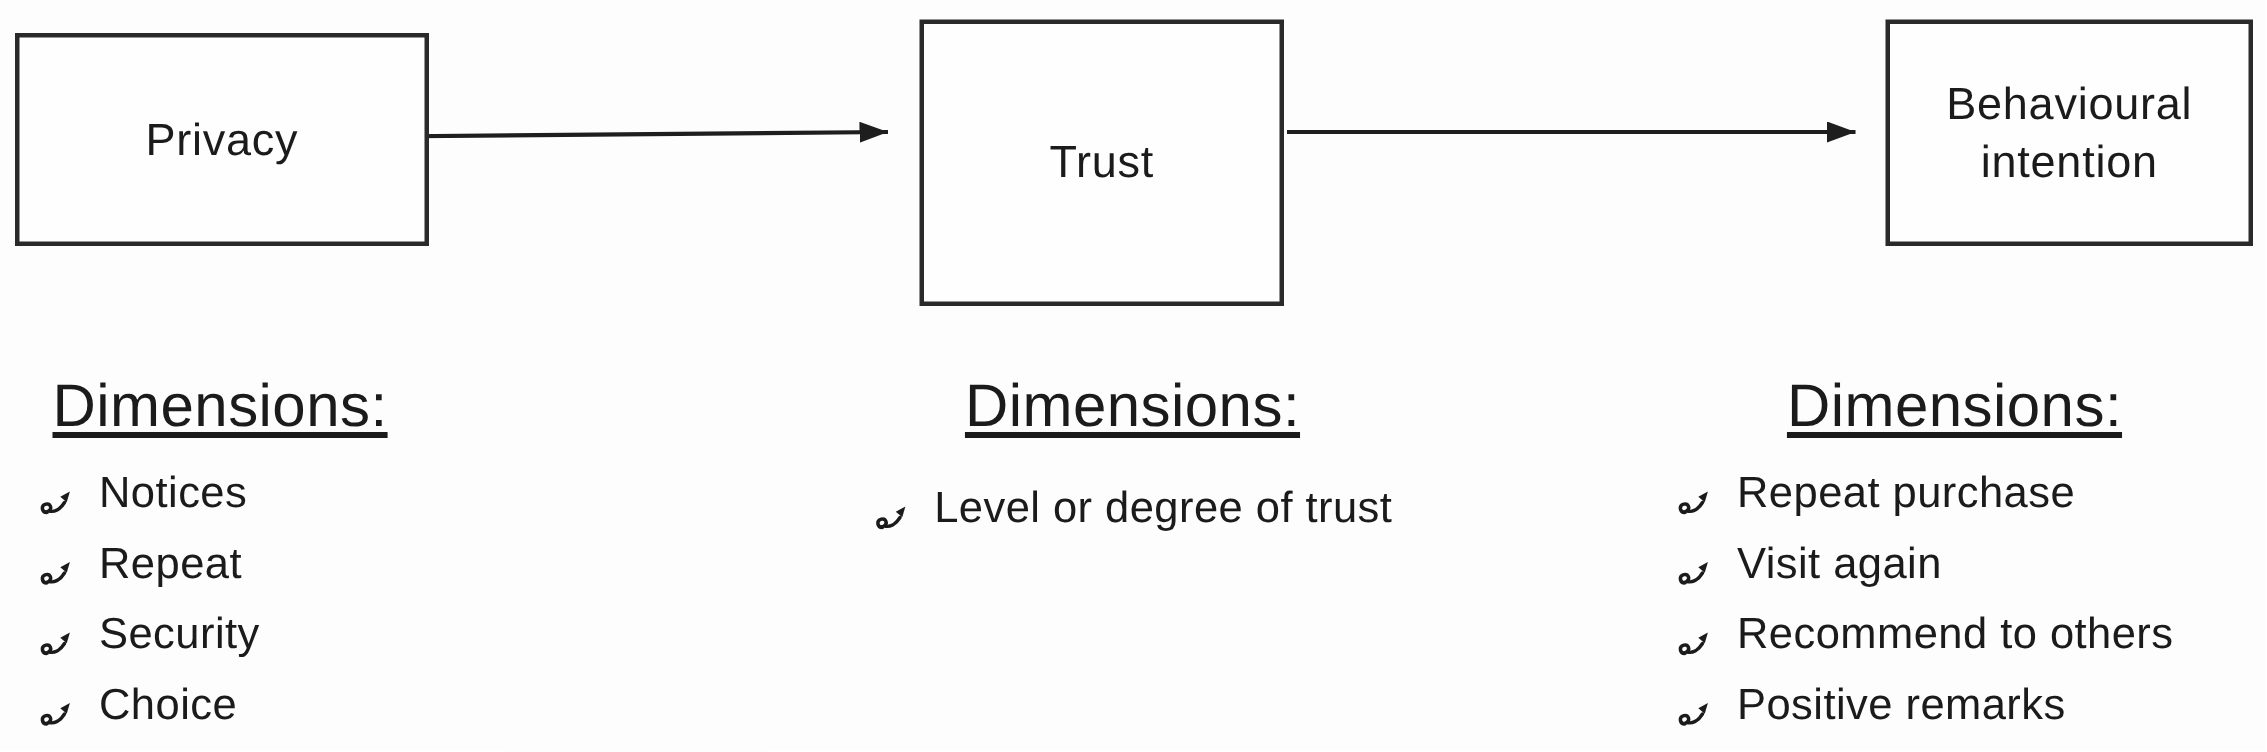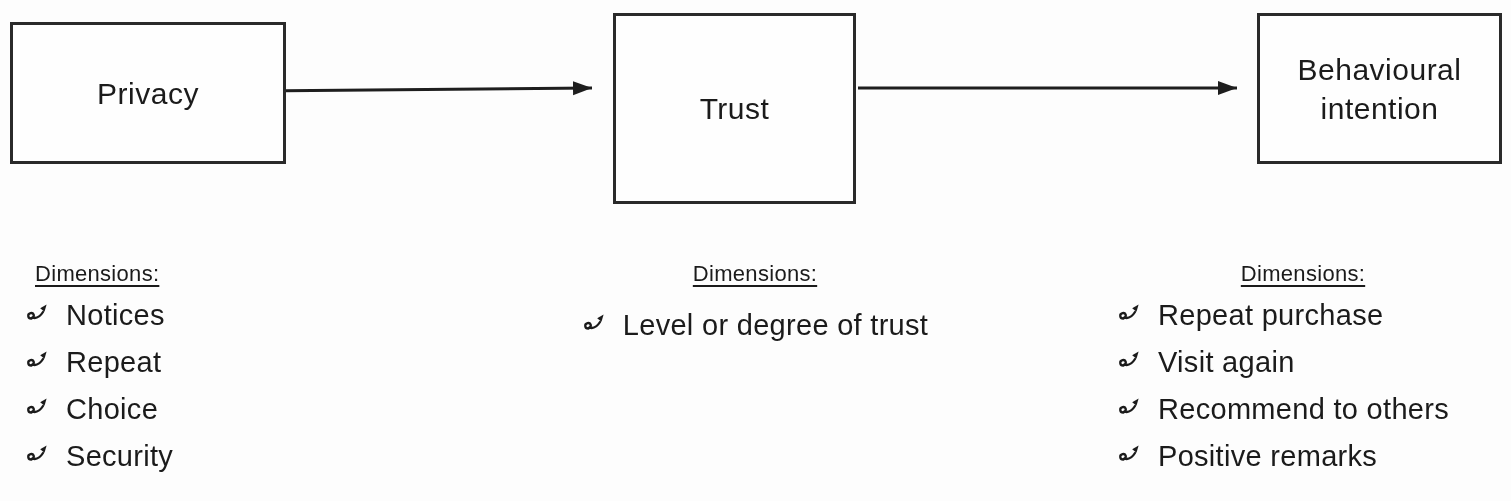--- a/index.html
+++ b/index.html
@@ -46,34 +46,34 @@
   }
   #dims-privacy     { left: 25px;   top: 253px; width: 340px; }
   #dims-trust       { left: 535px;  top: 253px; width: 440px; }
   #dims-behavioural { left: 1095px; top: 253px; width: 416px; }
 
   .heading-wrap { line-height: 36px; height: 36px; }
   #dims-privacy .heading-wrap     { padding-left: 10px; text-align: left; }
   #dims-trust .heading-wrap       { text-align: center; }
   #dims-behavioural .heading-wrap { text-align: center; }
   .heading {
-    font-size: 22px;
+    font-size: 40px;
     text-decoration: underline;
     text-underline-offset: 4px;
   }
 
   .dims ul {
     list-style: none;
     margin: 10px 0 0 0;
     padding: 0;
   }
   #dims-behavioural ul { padding-left: 22px; }
   .dims li {
     display: flex;
-    align-items: flex-start;
+    align-items: flex-end;
     gap: 15px;
     height: 47px;
   }
   #dims-trust li { justify-content: center; margin-top: 20px; }
 
   .bullet { flex: 0 0 auto; display: block; width: 26px; height: 24px; }
   .bullet svg { display: block; width: 26px; height: 24px; }
   .item-text { white-space: nowrap; }
 </style>
 </head>
@@ -126,30 +126,30 @@
         </span>
         <span class="item-text">Repeat</span>
       </li>
       <li>
         <span class="bullet">
           <svg viewBox="0 0 26 24">
               <path d="M6.4 19.6 c-3.6 0.2 -4.4 -4.6 -0.9 -5.5 c3.1 -0.8 4.5 3 1.9 4.5 c3.8 1.2 7.8 -1.1 10.6 -5.6" fill="none" stroke="#1b1b1b" stroke-width="2.3" stroke-linecap="round"></path>
               <path d="M21.6 5.6 L19.5 12.8 L15.2 9.2 Z" fill="#1b1b1b"></path>
             </svg>
         </span>
+        <span class="item-text">Security</span>
+      </li>
+      <li>
+        <span class="bullet">
+          <svg viewBox="0 0 26 24">
+              <path d="M6.4 19.6 c-3.6 0.2 -4.4 -4.6 -0.9 -5.5 c3.1 -0.8 4.5 3 1.9 4.5 c3.8 1.2 7.8 -1.1 10.6 -5.6" fill="none" stroke="#1b1b1b" stroke-width="2.3" stroke-linecap="round"></path>
+              <path d="M21.6 5.6 L19.5 12.8 L15.2 9.2 Z" fill="#1b1b1b"></path>
+            </svg>
+        </span>
         <span class="item-text">Choice</span>
-      </li>
-      <li>
-        <span class="bullet">
-          <svg viewBox="0 0 26 24">
-              <path d="M6.4 19.6 c-3.6 0.2 -4.4 -4.6 -0.9 -5.5 c3.1 -0.8 4.5 3 1.9 4.5 c3.8 1.2 7.8 -1.1 10.6 -5.6" fill="none" stroke="#1b1b1b" stroke-width="2.3" stroke-linecap="round"></path>
-              <path d="M21.6 5.6 L19.5 12.8 L15.2 9.2 Z" fill="#1b1b1b"></path>
-            </svg>
-        </span>
-        <span class="item-text">Security</span>
       </li>
     </ul>
   </section>
 
   <section class="dims" id="dims-trust">
     <div class="heading-wrap">
       <span class="heading">Dimensions:</span>
     </div>
     <ul>
       <li>

